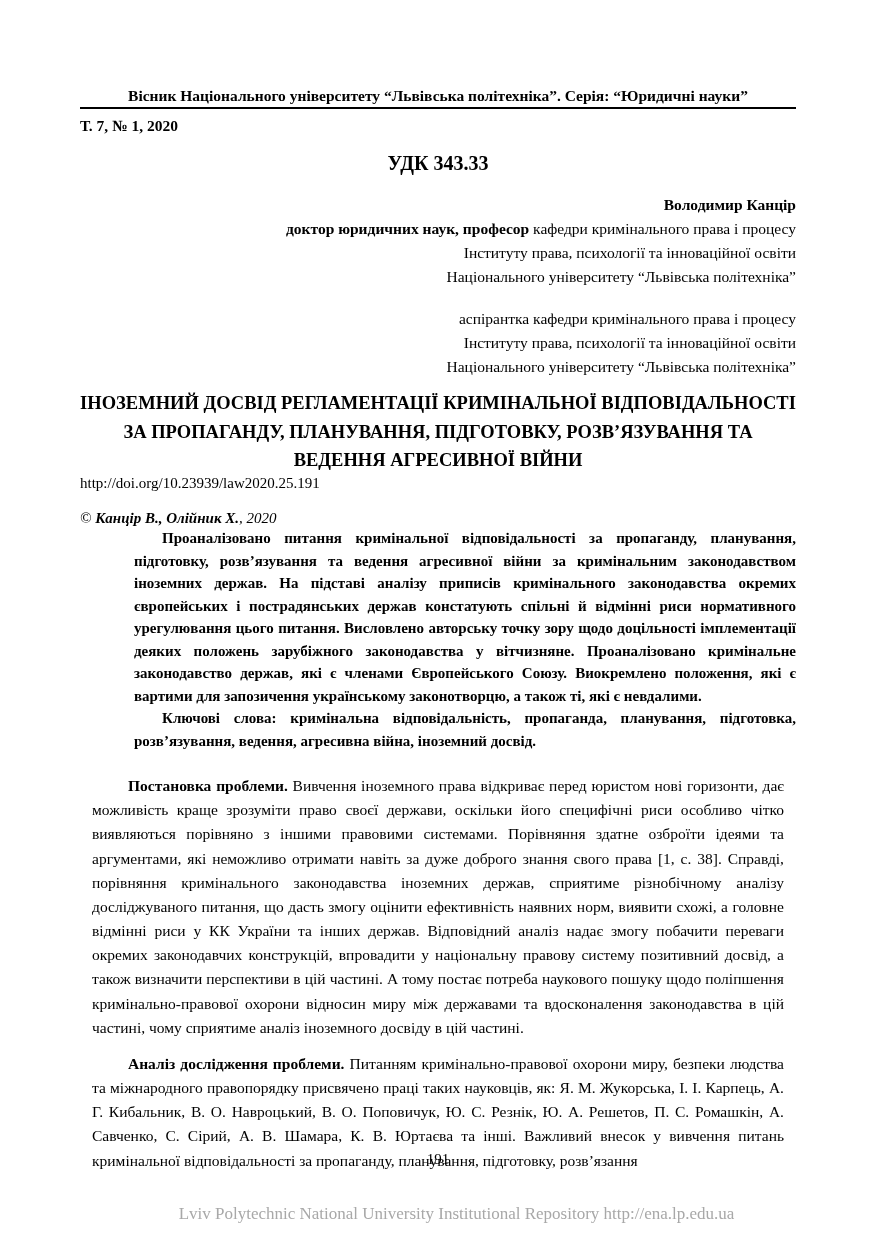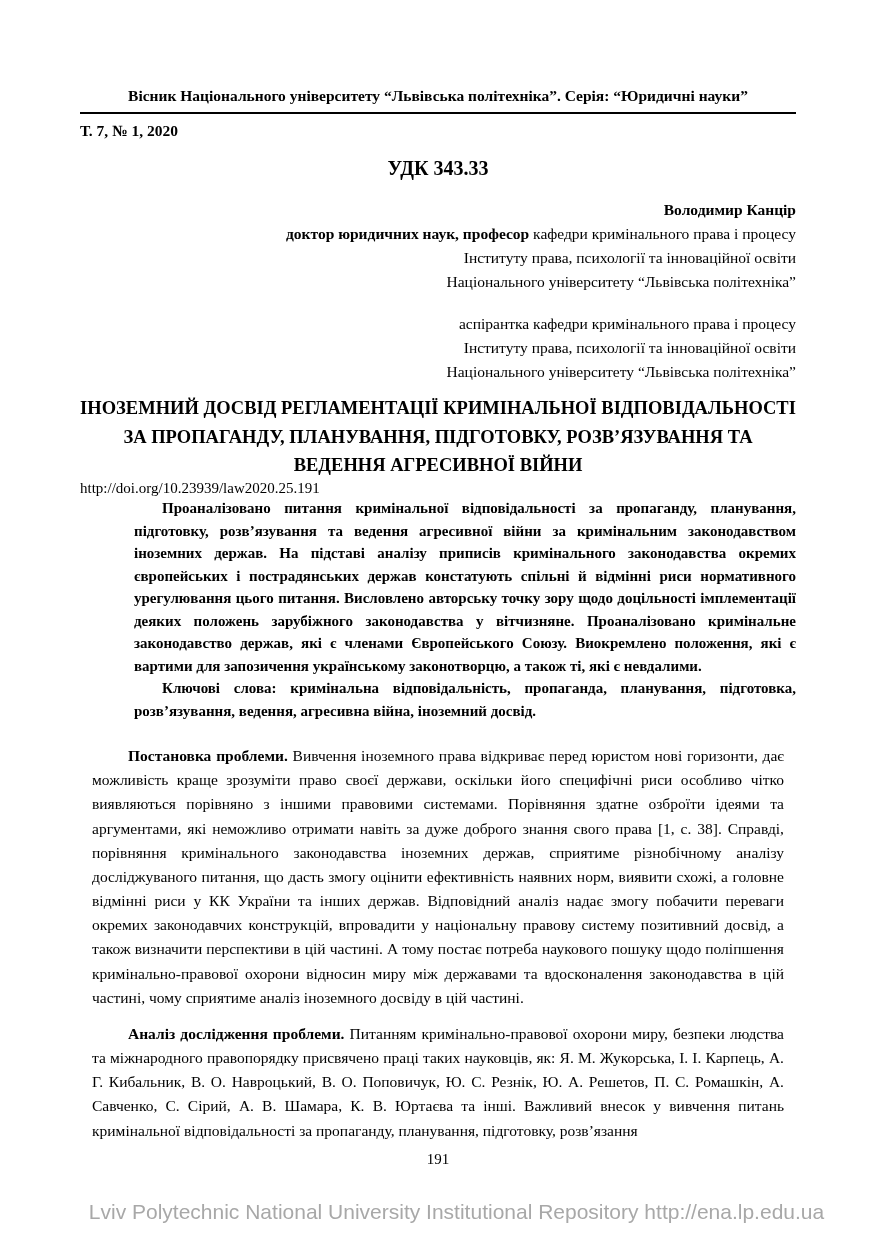--- a/index.html
+++ b/index.html
@@ -10,21 +10,20 @@
     padding:86px 80px 0 80px;
     background:#ffffff;
     font-family:"Liberation Serif", serif;
     color:#000;
     overflow:hidden;
   }
   .journal-line{
     font-weight:bold;
     font-size:15.5px;
     text-align:center;
-    padding-bottom:5px;
     border-bottom:2px solid #000;
     line-height:1.35;
   }
   .volume-line{
     font-weight:bold;
     font-size:15.5px;
     margin-top:8px;
   }
   .udk{
     text-align:center;
@@ -76,23 +75,23 @@
     left:0;right:0;
     bottom:72px;
     text-align:center;
     font-size:15px;
   }
   .repo-footer{
     position:absolute;
     left:0;right:0;
     bottom:16px;
     text-align:center;
-    font-size:21px;
+    font-size:17px;
     color:#a8a8a8;
-    font-family:Liberation Sans, sans-serif;
+    font-family:Liberation Serif, serif;
     padding-left:37px;
   }
 </style>
 </head>
 <body>
 
 <div class="page">
 
   <div class="journal-line">Вісник Національного університету “Львівська політехніка”. Серія: “Юридичні науки”</div>
   <div class="volume-line">Т. 7, № 1, 2020</div>
@@ -109,20 +108,21 @@
   <div class="author-block">
     <div><span class="bold"></span><span>аспірантка кафедри кримінального права і процесу</span></div>
     <div>Інституту права, психології та інноваційної освіти</div>
     <div>Національного університету “Львівська політехніка”</div>
   </div>
 
   <div class="paper-title">ІНОЗЕМНИЙ ДОСВІД РЕГЛАМЕНТАЦІЇ КРИМІНАЛЬНОЇ ВІДПОВІДАЛЬНОСТІ ЗА ПРОПАГАНДУ, ПЛАНУВАННЯ, ПІДГОТОВКУ, РОЗВ’ЯЗУВАННЯ ТА ВЕДЕННЯ АГРЕСИВНОЇ ВІЙНИ</div>
 
   <div class="doi-line">http://doi.org/10.23939/law2020.25.191</div>
 
+  <div class="copyright-line"><span>© </span><span class="names">Канцір В., Олійник Х.</span><span>, 2020</span></div>
 
   <div class="abstract">
     <p>Проаналізовано питання кримінальної відповідальності за пропаганду, планування, підготовку, розв’язування та ведення агресивної війни за кримінальним законодавством іноземних держав. На підставі аналізу приписів кримінального законодавства окремих європейських і пострадянських держав констатують спільні й відмінні риси нормативного урегулювання цього питання. Висловлено авторську точку зору щодо доцільності імплементації деяких положень зарубіжного законодавства у вітчизняне. Проаналізовано кримінальне законодавство держав, які є членами Європейського Союзу. Виокремлено положення, які є вартими для запозичення українському законотворцю, а також ті, які є невдалими.</p>
     <p><span>Ключові слова:</span><span> кримінальна відповідальність, пропаганда, планування, підготовка, розв’язування, ведення, агресивна війна, іноземний досвід.</span></p>
   </div>
 
   <div class="body-text">
     <p><span class="bold">Постановка проблеми.</span><span> Вивчення іноземного права відкриває перед юристом нові горизонти, дає можливість краще зрозуміти право своєї держави, оскільки його специфічні риси особливо чітко виявляються порівняно з іншими правовими системами. Порівняння здатне озброїти ідеями та аргументами, які неможливо отримати навіть за дуже доброго знання свого права [1, с. 38]. Справді, порівняння кримінального законодавства іноземних держав, сприятиме різнобічному аналізу досліджуваного питання, що дасть змогу оцінити ефективність наявних норм, виявити схожі, а головне відмінні риси у КК України та інших держав. Відповідний аналіз надає змогу побачити переваги окремих законодавчих конструкцій, впровадити у національну правову систему позитивний досвід, а також визначити перспективи в цій частині. А тому постає потреба наукового пошуку щодо поліпшення кримінально-правової охорони відносин миру між державами та вдосконалення законодавства в цій частині, чому сприятиме аналіз іноземного досвіду в цій частині.</span></p>
     <p><span class="bold">Аналіз дослідження проблеми.</span><span> Питанням кримінально-правової охорони миру, безпеки людства та міжнародного правопорядку присвячено праці таких науковців, як: Я. М. Жукорська, І. І. Карпець, А. Г. Кибальник, В. О. Навроцький, В. О. Поповичук, Ю. С. Резнік, Ю. А. Решетов, П. С. Ромашкін, А. Савченко, С. Сірий, А. В. Шамара, К. В. Юртаєва та інші. Важливий внесок у вивчення питань кримінальної відповідальності за пропаганду, планування, підготовку, розв’язання</span></p>
   </div>

